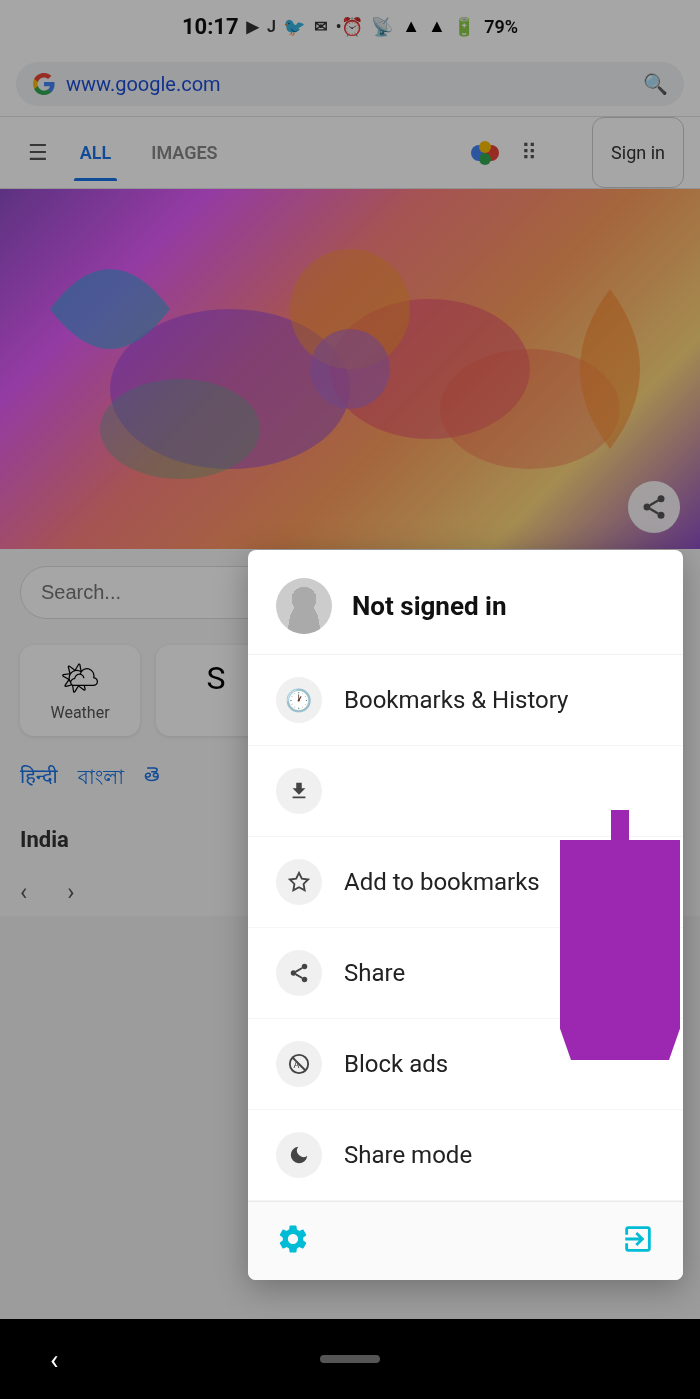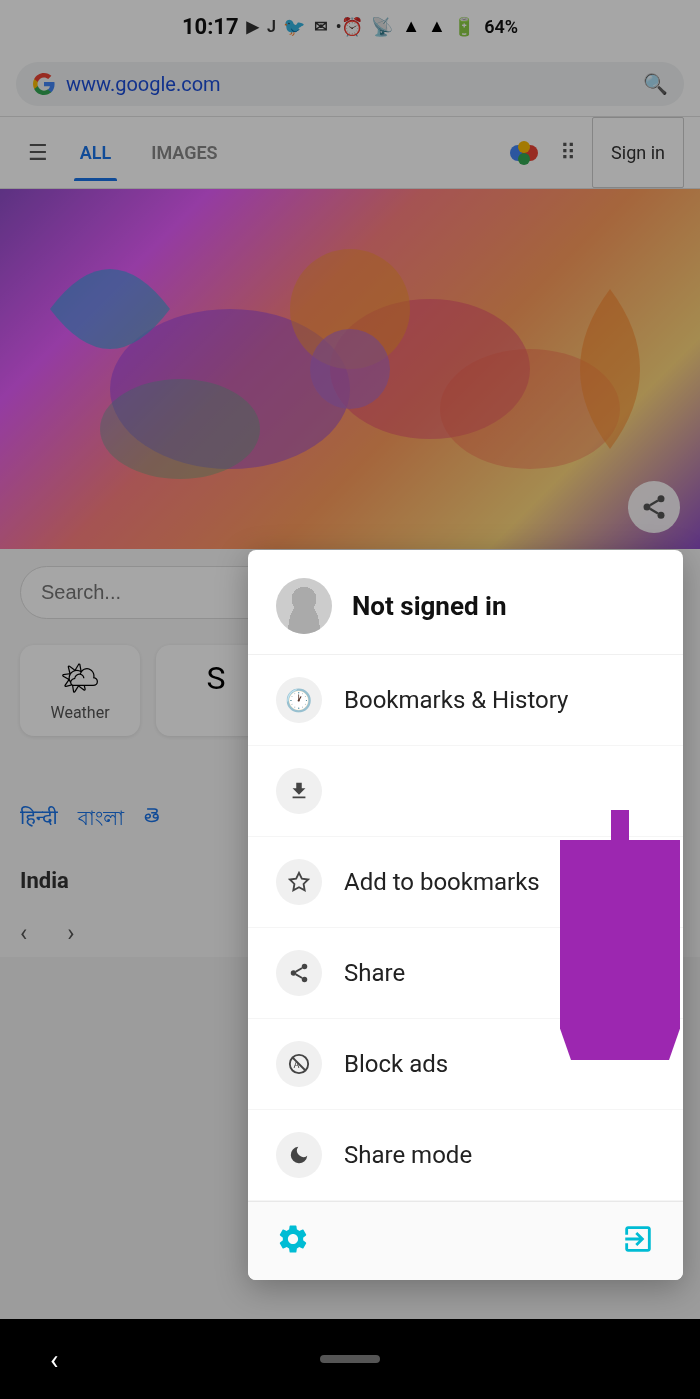--- a/index.html
+++ b/index.html
@@ -127,25 +127,26 @@
       display: flex;
       align-items: center;
       justify-content: center;
     }
     .grid-icon {
       font-size: 22px;
       color: #555;
     }
     .sign-in-btn {
       border: 1px solid #ccc;
-      border-radius: 2px;
+      border-radius: 12px;
       padding: 24px 18px;
       font-size: 18px;
       color: #333;
       background: #fff;
+      margin-left: 39px;
     }
 
     
     .doodle-area {
       background: #f8f8f8;
       height: 360px;
       position: relative;
       overflow: hidden;
     }
     .doodle-bg {
@@ -226,21 +227,20 @@
     .lang-area {
       background: #f8f8f8;
       padding: 16px 20px;
       display: flex;
       gap: 20px;
       flex-wrap: wrap;
     }
     .lang-link {
       font-size: 20px;
       color: #1a73e8;
-      margin-top: 41px;
     }
 
     
     .bottom-text {
       padding: 16px 20px;
       font-size: 22px;
       font-weight: 700;
       color: #333;
       background: #f8f8f8;
     }
@@ -393,21 +393,21 @@
     <span class="status-icon" style="font-size:18px;">🐦</span>
     <span class="status-icon">✉</span>
     <span class="status-icon">•</span>
   </div>
   <div class="status-right">
     <span>⏰</span>
     <span>📡</span>
     <span>▲</span>
     <span>▲</span>
     <span>🔋</span>
-    <span class="battery-text">64%</span>
+    <span class="battery-text">79%</span>
   </div>
 </div>
 
 <div class="browser-bar">
   <div class="url-bar">
 
     <svg width="24" height="24" viewBox="0 0 24 24">
       <path d="M22.56 12.25c0-.78-.07-1.53-.2-2.25H12v4.26h5.92c-.26 1.37-1.04 2.53-2.21 3.31v2.77h3.57c2.08-1.92 3.28-4.74 3.28-8.09z" fill="#4285F4"></path>
       <path d="M12 23c2.97 0 5.46-.98 7.28-2.66l-3.57-2.77c-.98.66-2.23 1.06-3.71 1.06-2.86 0-5.29-1.93-6.16-4.53H2.18v2.84C3.99 20.53 7.7 23 12 23z" fill="#34A853"></path>
       <path d="M5.84 14.09c-.22-.66-.35-1.36-.35-2.09s.13-1.43.35-2.09V7.07H2.18C1.43 8.55 1 10.22 1 12s.43 3.45 1.18 4.93l2.85-2.22.81-.62z" fill="#FBBC05"></path>

